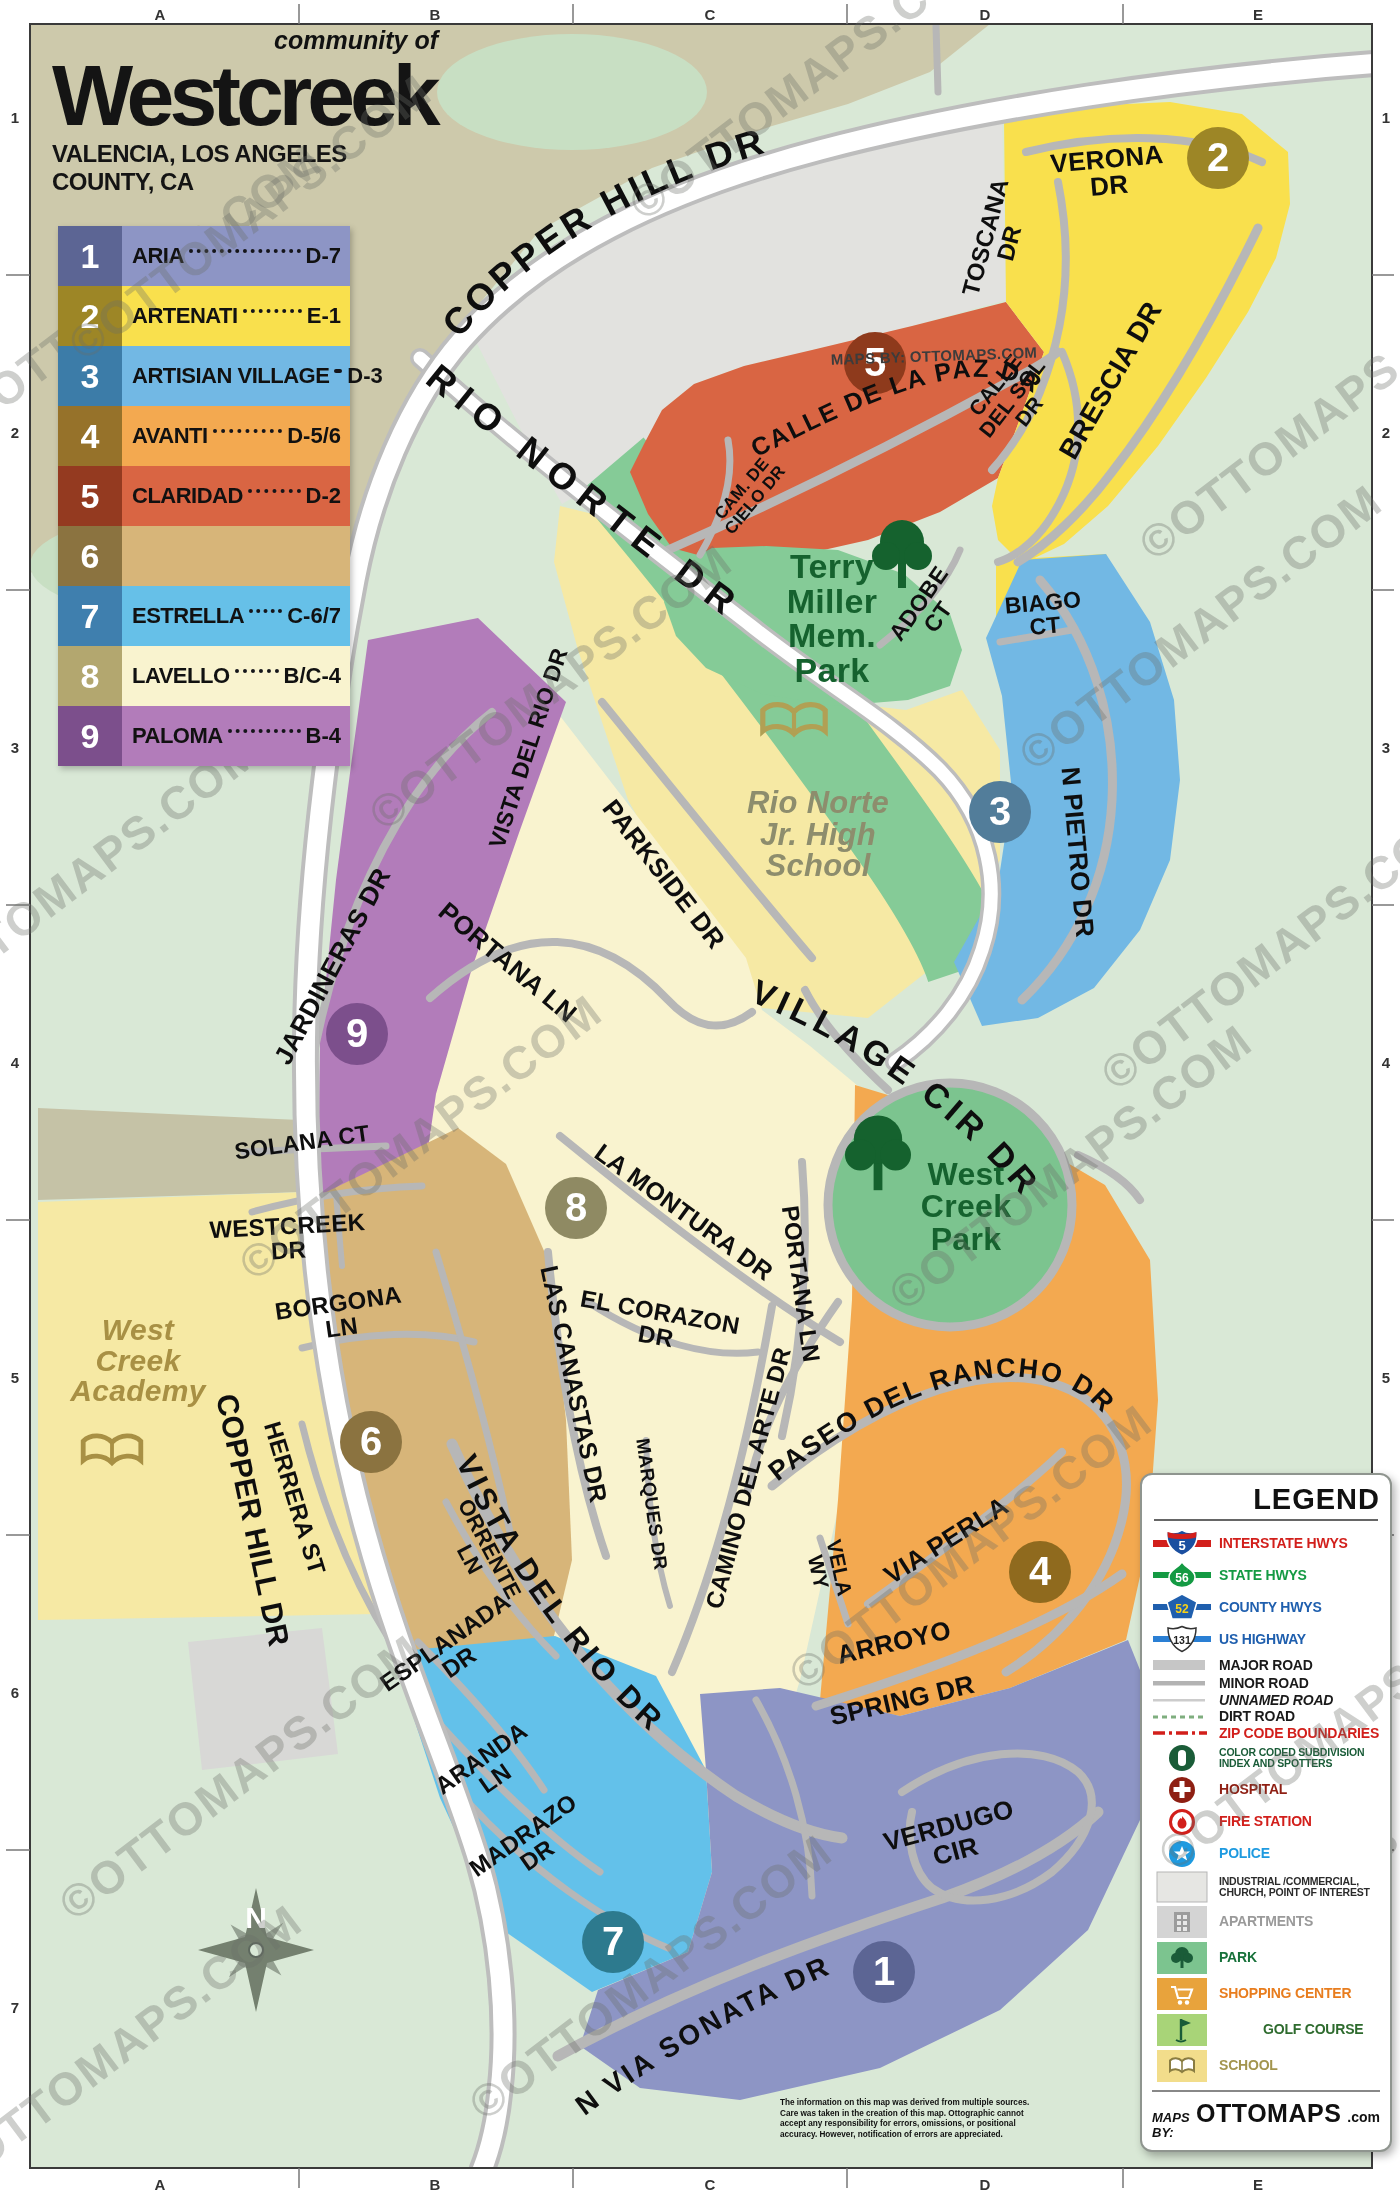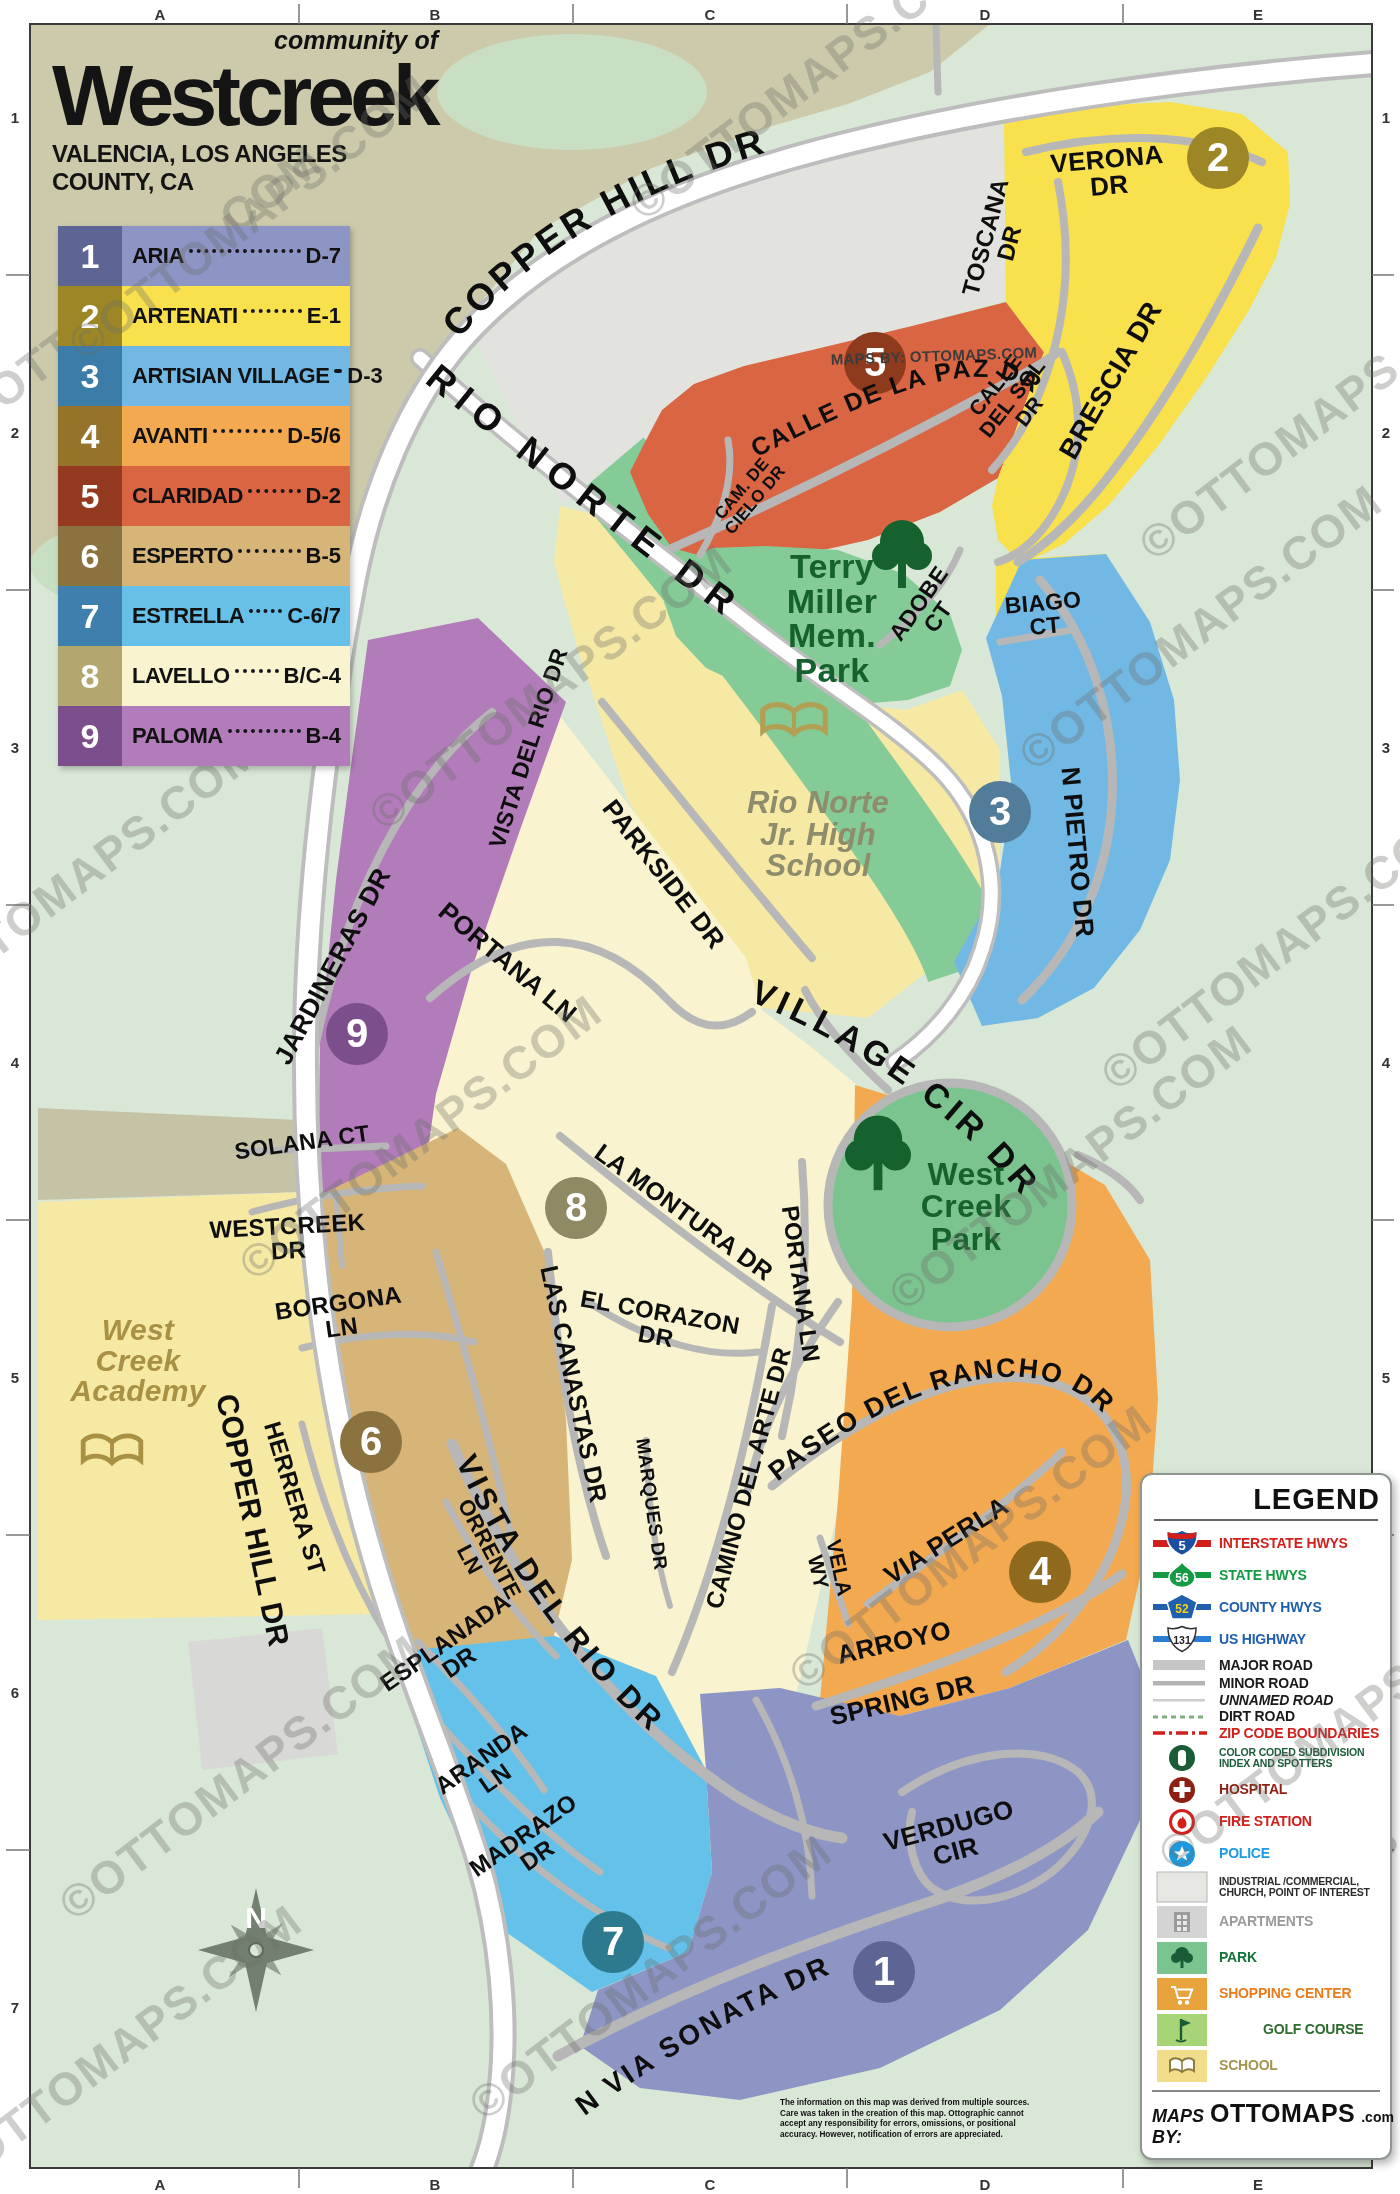--- a/index.html
+++ b/index.html
@@ -26,21 +26,21 @@
           border:2px solid #8f958f;border-radius:12px;padding:8px 10px 10px 10px;
           box-shadow:3px 4px 8px rgba(0,0,0,.3);box-sizing:border-box;}
   .lg-title{text-align:right;font-size:29px;font-weight:800;letter-spacing:1px;color:#111;}
   .lg-rule{border:none;border-top:2px solid #666;margin:3px 2px 7px 2px;}
   .lg-item{display:flex;align-items:center;gap:7px;margin:2px 0;}
   .lg-icon{width:60px;flex:none;display:flex;justify-content:center;align-items:center;}
   .lg-label{font-weight:800;font-size:14px;letter-spacing:-.2px;line-height:1.05;white-space:pre-line;}
   .lg-label.small{font-size:10.5px;}
   .lg-credit{display:flex;align-items:baseline;gap:6px;border-top:2px solid #888;
              margin-top:7px;padding-top:7px;}
-  .lg-credit .p{font-size:18px;font-weight:800;font-style:italic;color:#111;}
+  .lg-credit .p{font-size:13px;font-weight:800;font-style:italic;color:#111;}
   .lg-credit .b{font-size:25px;font-weight:800;letter-spacing:.5px;color:#111;}
   .lg-credit .s{font-size:14px;font-weight:800;color:#111;}
   
   .disclaimer{position:absolute;left:780px;top:2098px;width:264px;z-index:6;
               font-size:8.2px;line-height:1.3;font-weight:600;color:#101010;}
   .wm{position:absolute;z-index:9;transform:rotate(-37deg);font-size:46px;font-weight:800;
       letter-spacing:2px;color:rgba(105,110,104,.33);white-space:nowrap;pointer-events:none;}
 </style>
 </head>
 <body>
@@ -363,25 +363,20 @@
       <div class="idx-row" style="background: rgb(217, 101, 67);">
         <span class="idx-num" style="background:#943a20">5</span>
     <span class="idx-body">
       <span class="idx-name">CLARIDAD</span>
       <span class="idx-dots"></span>
       <span class="idx-grid">D-2</span>
     </span>
       </div>
       <div class="idx-row" style="background: rgb(215, 181, 121);">
         <span class="idx-num" style="background:#8b7340">6</span>
-    <span class="idx-body">
-      <span class="idx-name">ESPERTO</span>
-      <span class="idx-dots"></span>
-      <span class="idx-grid">B-5</span>
-    </span>
       </div>
       <div class="idx-row" style="background: rgb(102, 192, 232);">
         <span class="idx-num" style="background:#3f7fae">7</span>
     <span class="idx-body">
       <span class="idx-name">ESTRELLA</span>
       <span class="idx-dots"></span>
       <span class="idx-grid">C-6/7</span>
     </span>
       </div>
       <div class="idx-row" style="background: rgb(249, 243, 207);">

